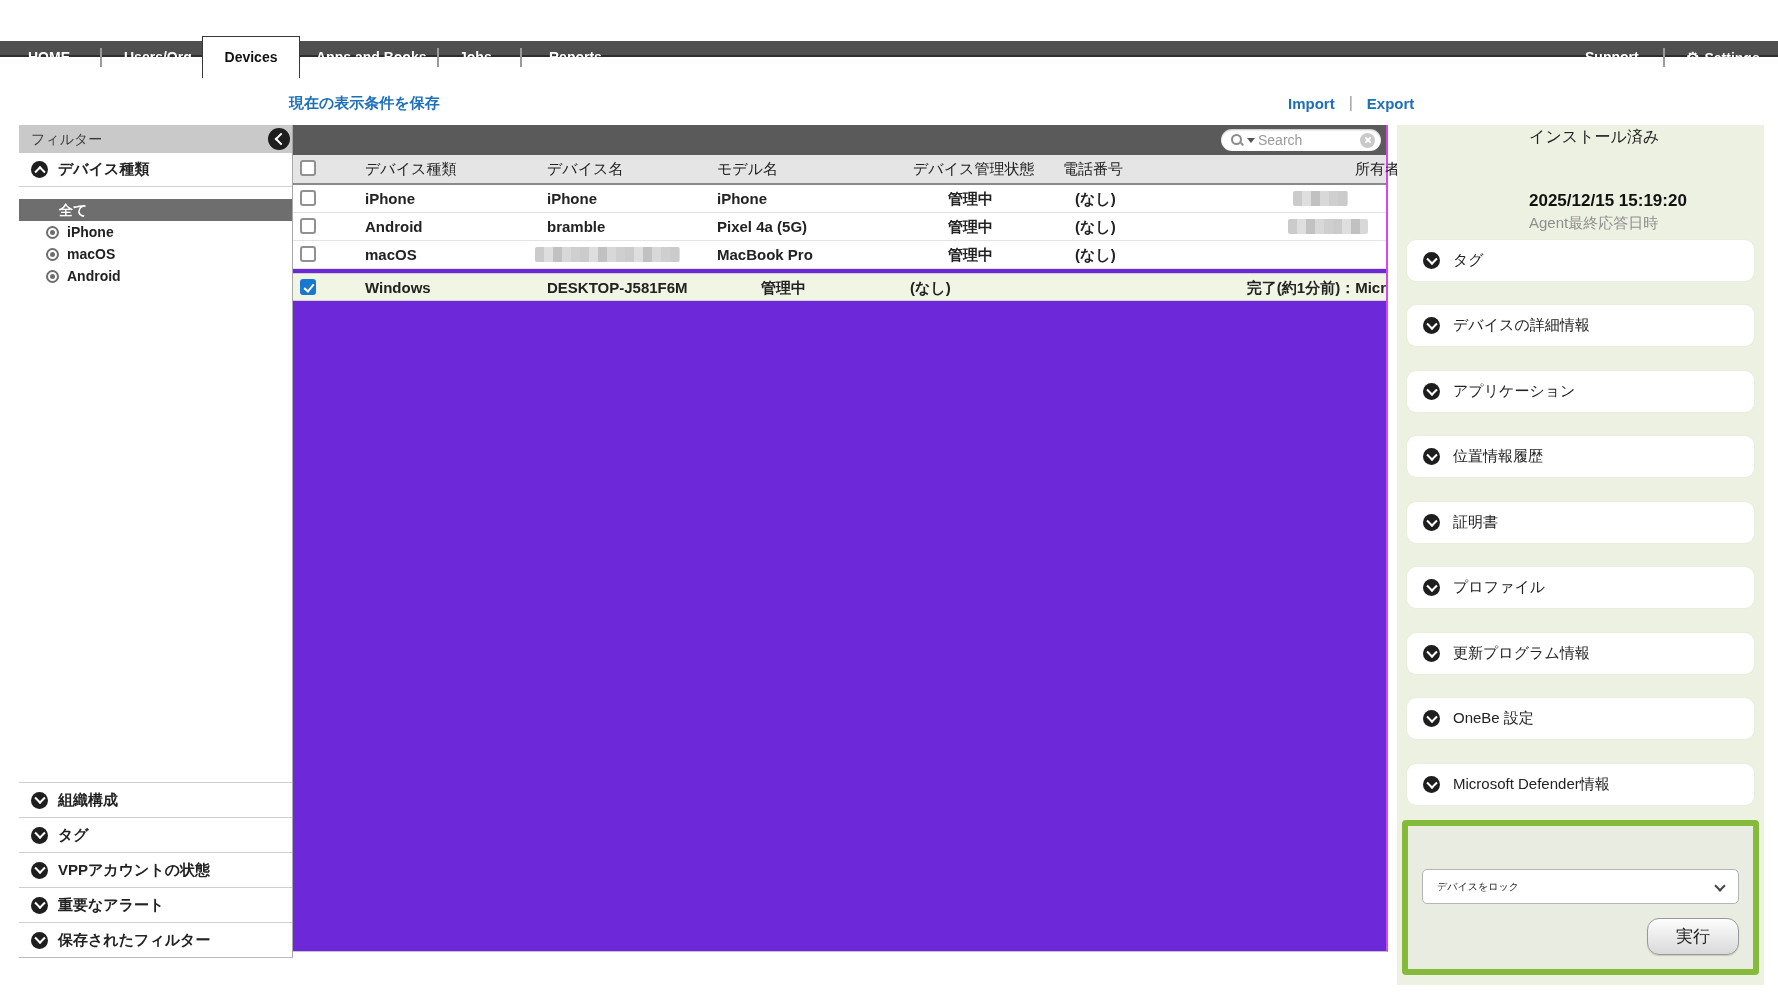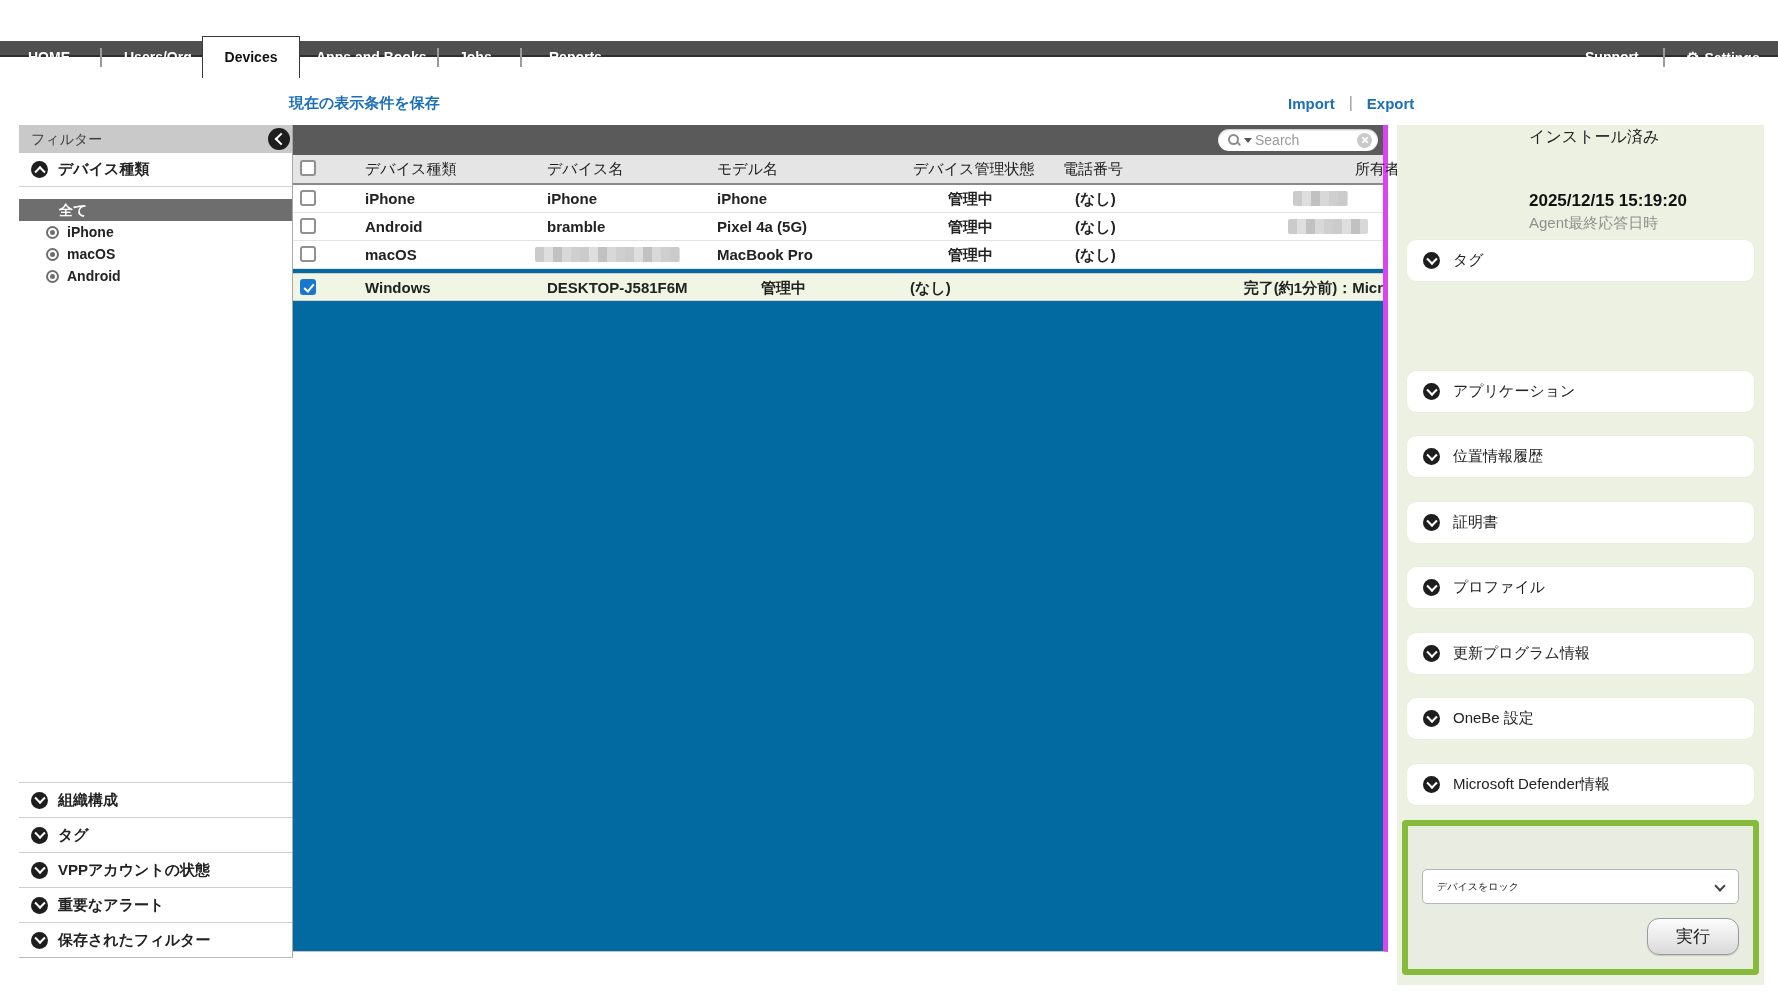--- a/index.html
+++ b/index.html
@@ -44,21 +44,21 @@
   .sb-header { position:relative; height:28px; background:#c9c9c9; font-size:14px; color:#3c3c3c; line-height:28px; padding-left:12px; }
   .sb-collapse { position:absolute; right:2px; top:3px; cursor:pointer; }
   .sb-section { position:relative; display:flex; align-items:center; gap:10px; height:34px; padding-left:12px; font-size:15px; font-weight:600; border-bottom:1px solid #d2d2d2; cursor:pointer; background:#fff; }
   .sb-gap { height:12px; }
   .sb-selected { height:22px; background:#6e6e6e; color:#fff; font-size:14px; font-weight:700; line-height:22px; padding-left:40px; cursor:pointer; }
   .sb-type { display:flex; align-items:center; gap:8px; height:22px; padding-left:27px; font-size:14px; font-weight:600; cursor:pointer; }
   .sb-bottom { position:absolute; left:0; bottom:0; width:100%; }
   .sb-bottom .sb-section { border-bottom:none; border-top:1px solid #cfcfcf; height:35px; }
 
   
-  .table { position:absolute; left:293px; top:125px; width:1095px; height:827px; background:#0369a1; border-right:5px solid #d946ef; border-bottom:1px solid #c5c5c5; }
+  .table { position:absolute; left:293px; top:125px; width:1095px; height:827px; background:#6d28d9; border-right:2px solid #d946ef; border-bottom:1px solid #c5c5c5; }
   .t-toolbar { position:absolute; left:0; top:0; width:100%; height:30px; background:#5a5a5a; }
   .searchpill { position:absolute; right:5px; top:4px; width:160px; height:22px; background:#fff; border-radius:11px; display:flex; align-items:center; padding:0 6px 0 9px; gap:3px; box-shadow:inset 0 1px 2px rgba(0,0,0,.25); }
   .mag { position:relative; width:14px; height:14px; flex:none; }
   .mag::before { content:""; position:absolute; left:1px; top:1px; width:7px; height:7px; border:2px solid #8b8b8b; border-radius:50%; }
   .mag::after { content:""; position:absolute; left:10px; top:10px; width:4px; height:2px; background:#8b8b8b; transform:rotate(45deg); border-radius:1px; }
   .tri { width:0; height:0; border-left:4px solid transparent; border-right:4px solid transparent; border-top:5px solid #555; flex:none; }
   .searchpill input { flex:1; min-width:0; border:none; outline:none; font-size:14px; color:#333; background:transparent; font-family:"Liberation Sans",sans-serif; }
   .searchpill input::placeholder { color:#9a9a9a; }
   .clearbtn { position:relative; width:15px; height:15px; border-radius:50%; background:#c9c9c9; flex:none; cursor:pointer; }
   .clearbtn::before, .clearbtn::after { content:""; position:absolute; left:3.5px; top:6.5px; width:8px; height:2px; background:#fff; border-radius:1px; }
@@ -224,20 +224,24 @@
 
   <div class="detail">
     <div class="d-top-status">インストール済み</div>
     <div class="d-agent-label">Agent最終応答日時</div>
     <div class="d-agent-time">2025/12/15 15:19:20</div>
 
     <div class="d-card" style="top:115px">
       <span class="cicon down"></span>
       <span>タグ</span>
     </div>
+    <div class="d-card" style="top:180px">
+      <span class="cicon down"></span>
+      <span>デバイスの詳細情報</span>
+    </div>
     <div class="d-card" style="top:246px">
       <span class="cicon down"></span>
       <span>アプリケーション</span>
     </div>
     <div class="d-card" style="top:311px">
       <span class="cicon down"></span>
       <span>位置情報履歴</span>
     </div>
     <div class="d-card" style="top:377px">
       <span class="cicon down"></span>

